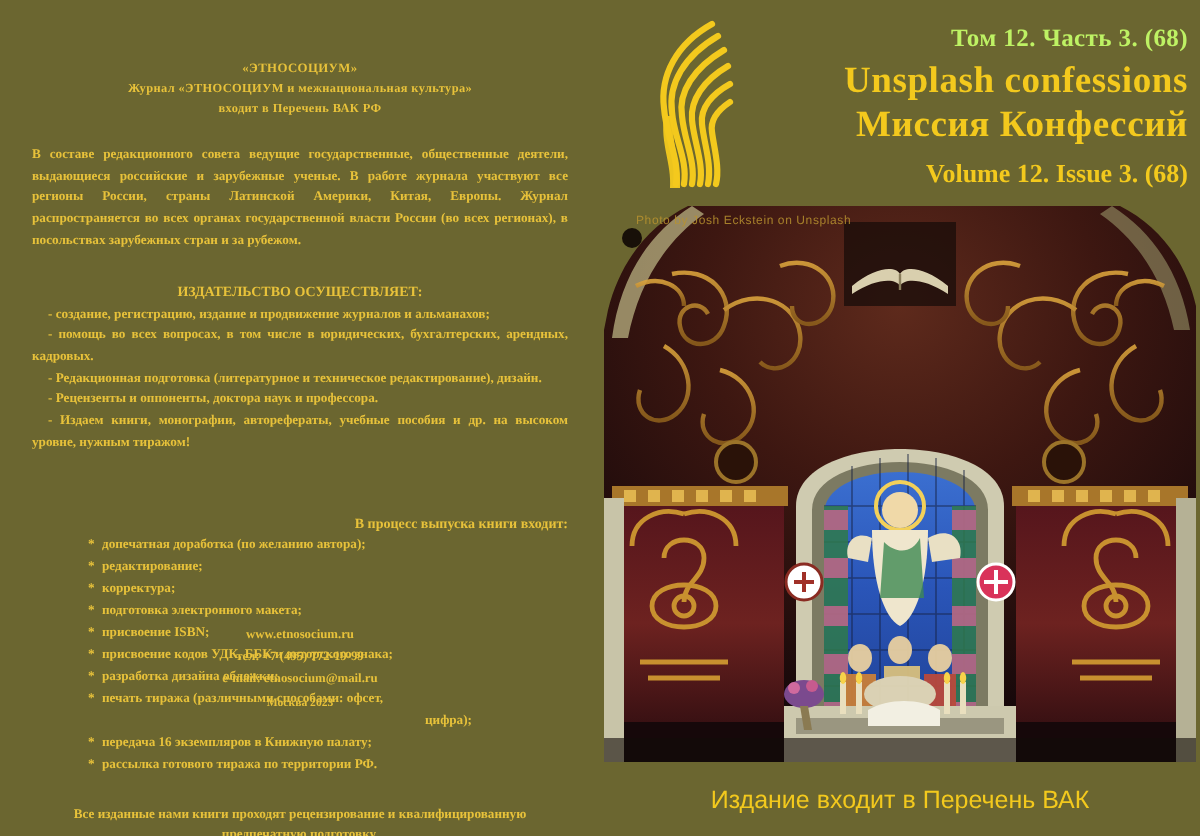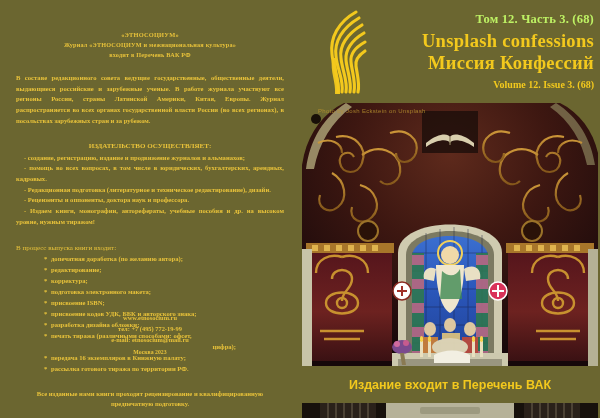--- a/index.html
+++ b/index.html
@@ -24,21 +24,21 @@
   .bk-para{
     text-align:justify;font-size:6.6px;line-height:1.62;margin-top:14px;
     font-weight:bold;
   }
   .bk-sect-title{
     text-align:center;font-weight:bold;font-size:7px;margin-top:15px;margin-bottom:3px;
   }
   .bk-list{font-size:6.6px;line-height:1.62;text-align:justify;font-weight:bold;}
   .bk-list p{margin:0 0 0 0;text-indent:8px;}
   .bk-sect-title2{
-    text-align:left;font-weight:normal;font-size:7px;margin-top:17px;margin-bottom:2px;
+    text-align:right;font-weight:bold;font-size:7px;margin-top:31px;margin-bottom:2px;
   }
   .bk-bullets{font-size:6.6px;line-height:1.66;font-weight:bold;padding-left:28px;}
   .bk-bullets p{margin:0;}
   .bk-bullets .star{display:inline-block;width:7px;}
   .bk-bullets .ind{display:block;text-align:right;padding-right:48px;}
   .bk-closing{
     text-align:center;font-size:6.6px;line-height:1.6;font-weight:bold;margin-top:14px;
   }
   .bk-contacts{
     text-align:center;font-size:6.4px;line-height:1.7;font-weight:bold;
@@ -64,35 +64,35 @@
   }
   .t-en{
     font-size:18.5px;font-weight:bold;color:#f3c91d;letter-spacing:.3px;
     margin-top:4px;white-space:nowrap;
   }
   .t-ru{
     font-size:18.5px;font-weight:bold;color:#f3c91d;letter-spacing:.3px;
     margin-top:1px;white-space:nowrap;
   }
   .vol-en{
-    font-size:10px;font-weight:bold;color:#f3c91d;margin-top:5px;
+    font-size:13px;font-weight:bold;color:#f3c91d;margin-top:5px;
   }
   
   .photo{
     position:absolute;left:2px;top:103px;width:296px;height:278px;
     overflow:hidden;background:#140a08;
   }
   .credit{
     position:absolute;left:16px;top:5px;font-family:"Liberation Sans",sans-serif;
     font-size:6px;color:#b8922f;letter-spacing:.3px;z-index:40;opacity:.85;
   }
   .vak-band{
-    position:absolute;left:0;top:366px;width:300px;height:37px;
+    position:absolute;left:0;top:381px;width:300px;height:37px;
     background:#6b6630;color:#f3c91d;
-    font-family:"Liberation Sans",sans-serif;font-weight:bold;font-size:12.5px;
+    font-family:"Liberation Sans",sans-serif;font-weight:normal;font-size:12.5px;
     display:flex;align-items:center;justify-content:center;z-index:50;
   }
   .bottom-strip{
     position:absolute;left:2px;top:403px;width:296px;height:15px;
     overflow:hidden;background:#1a1410;
   }
 </style>
 </head>
 <body>
 

